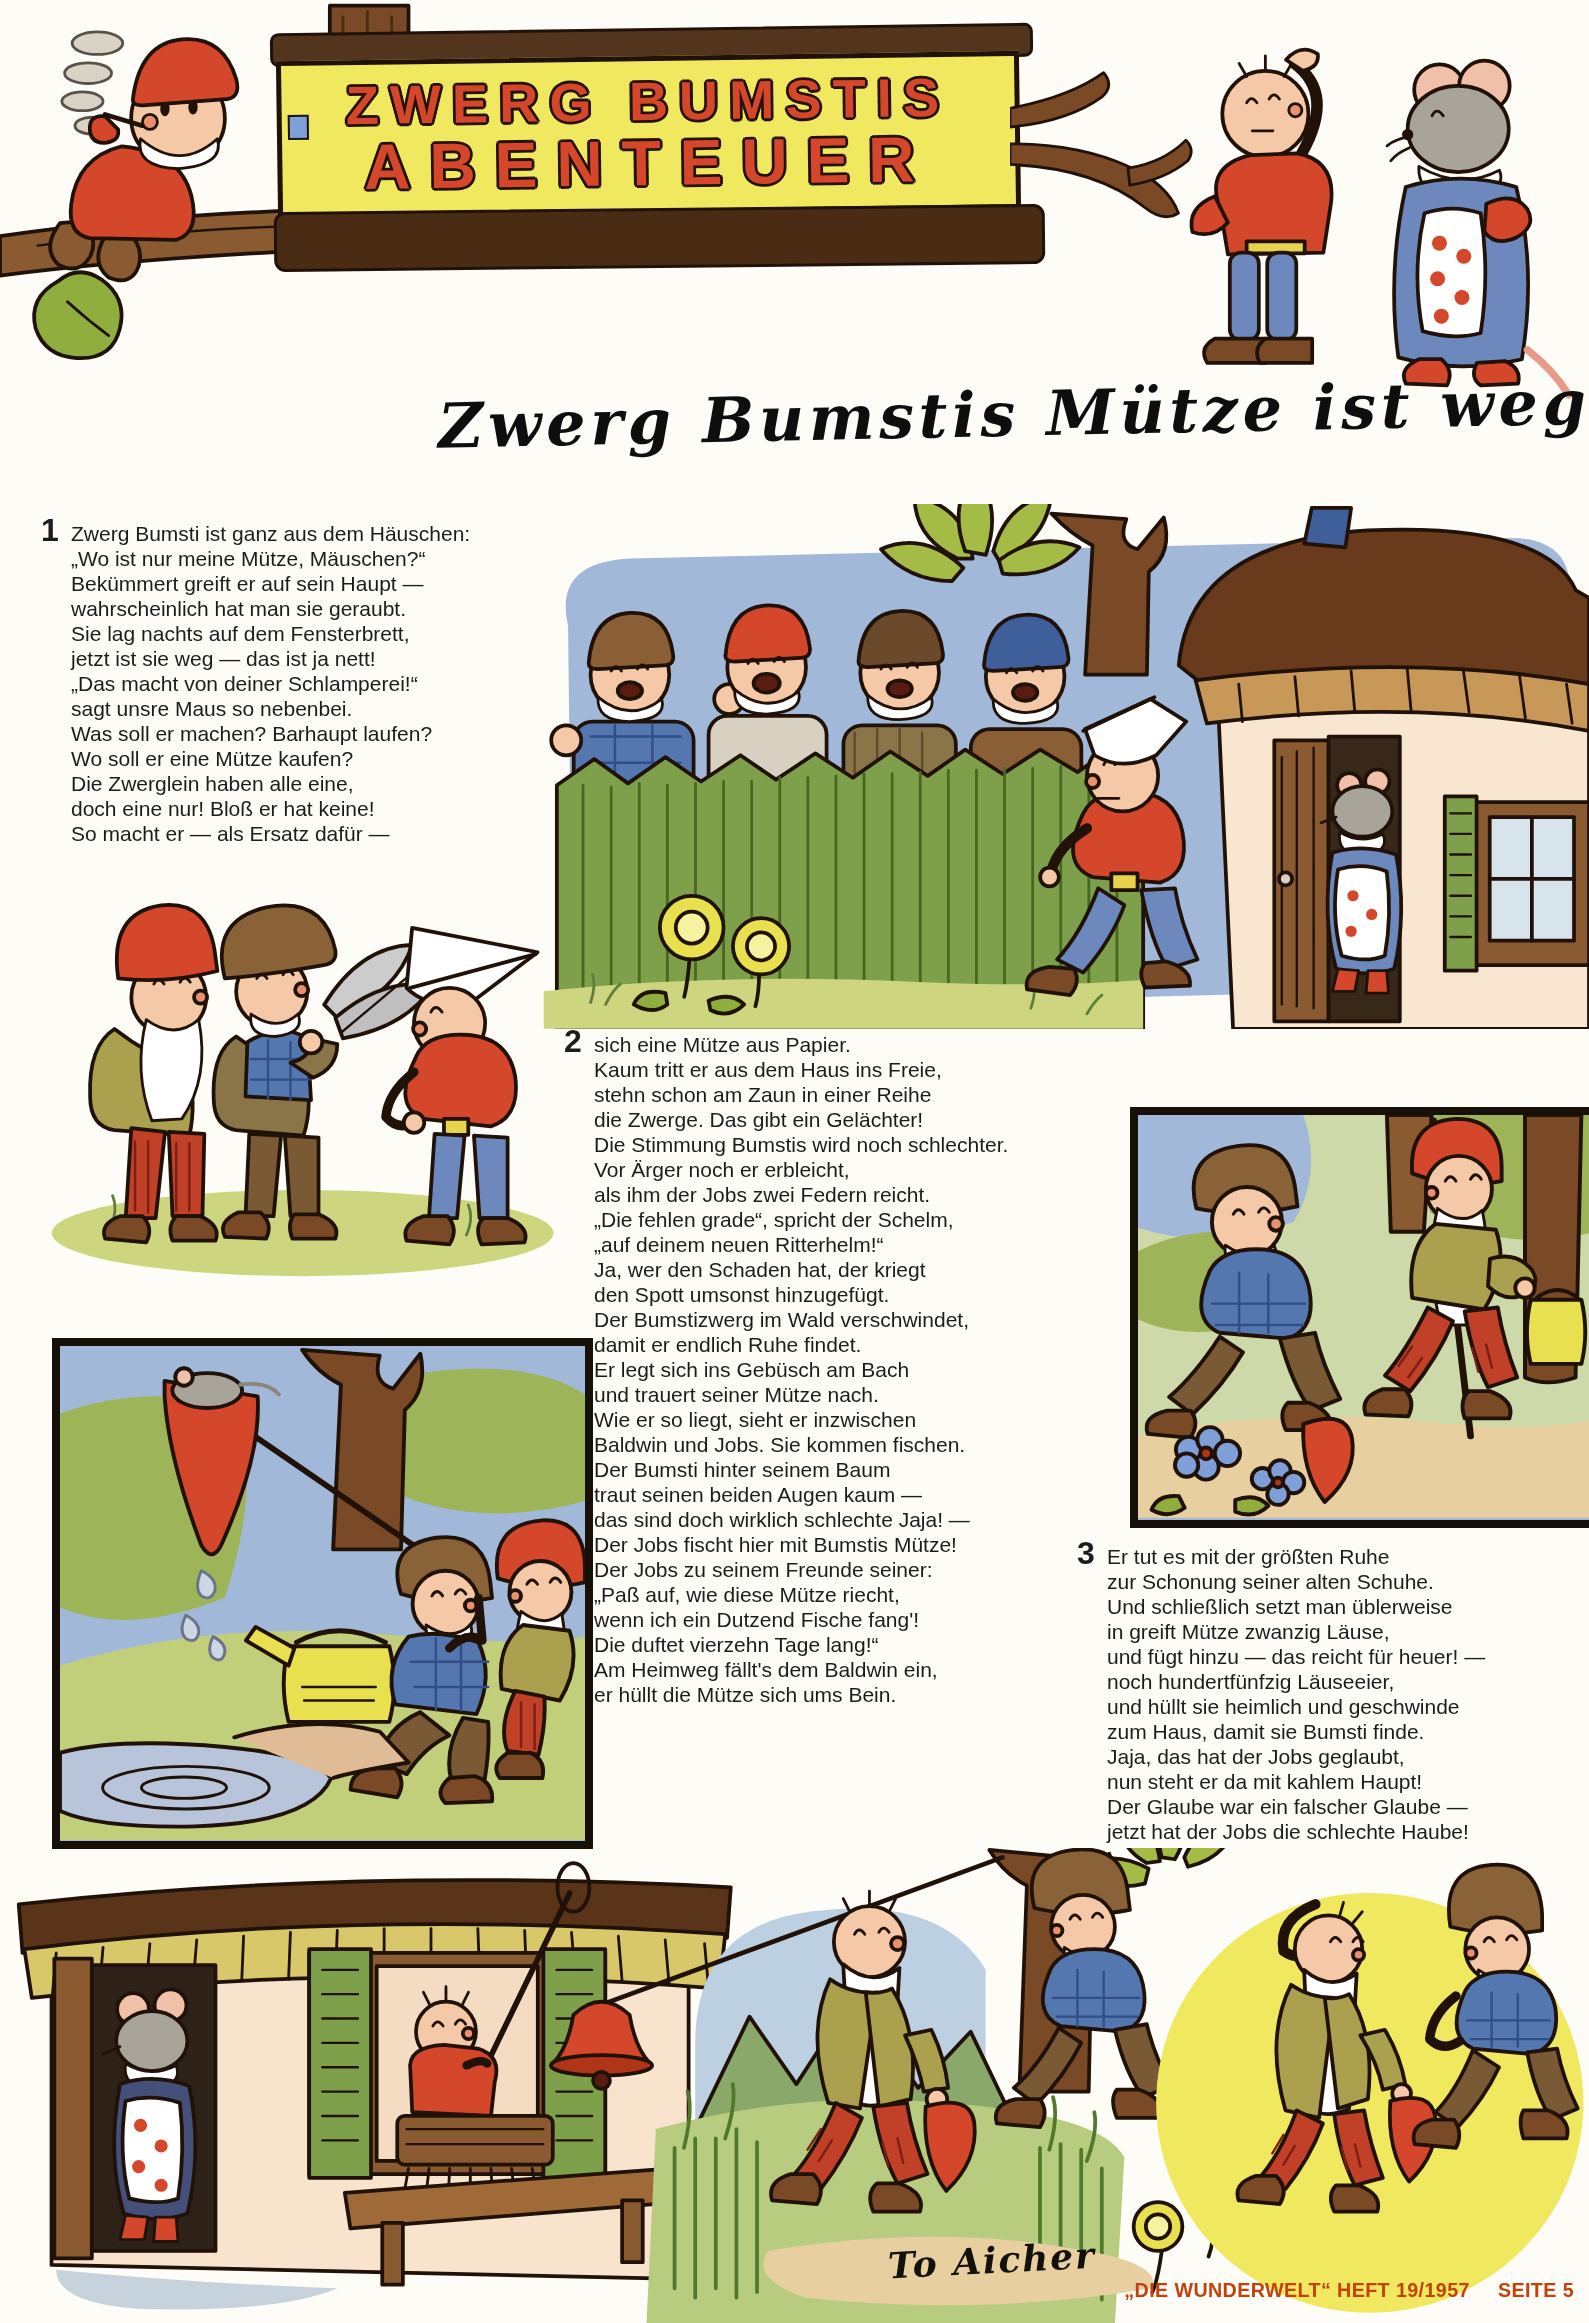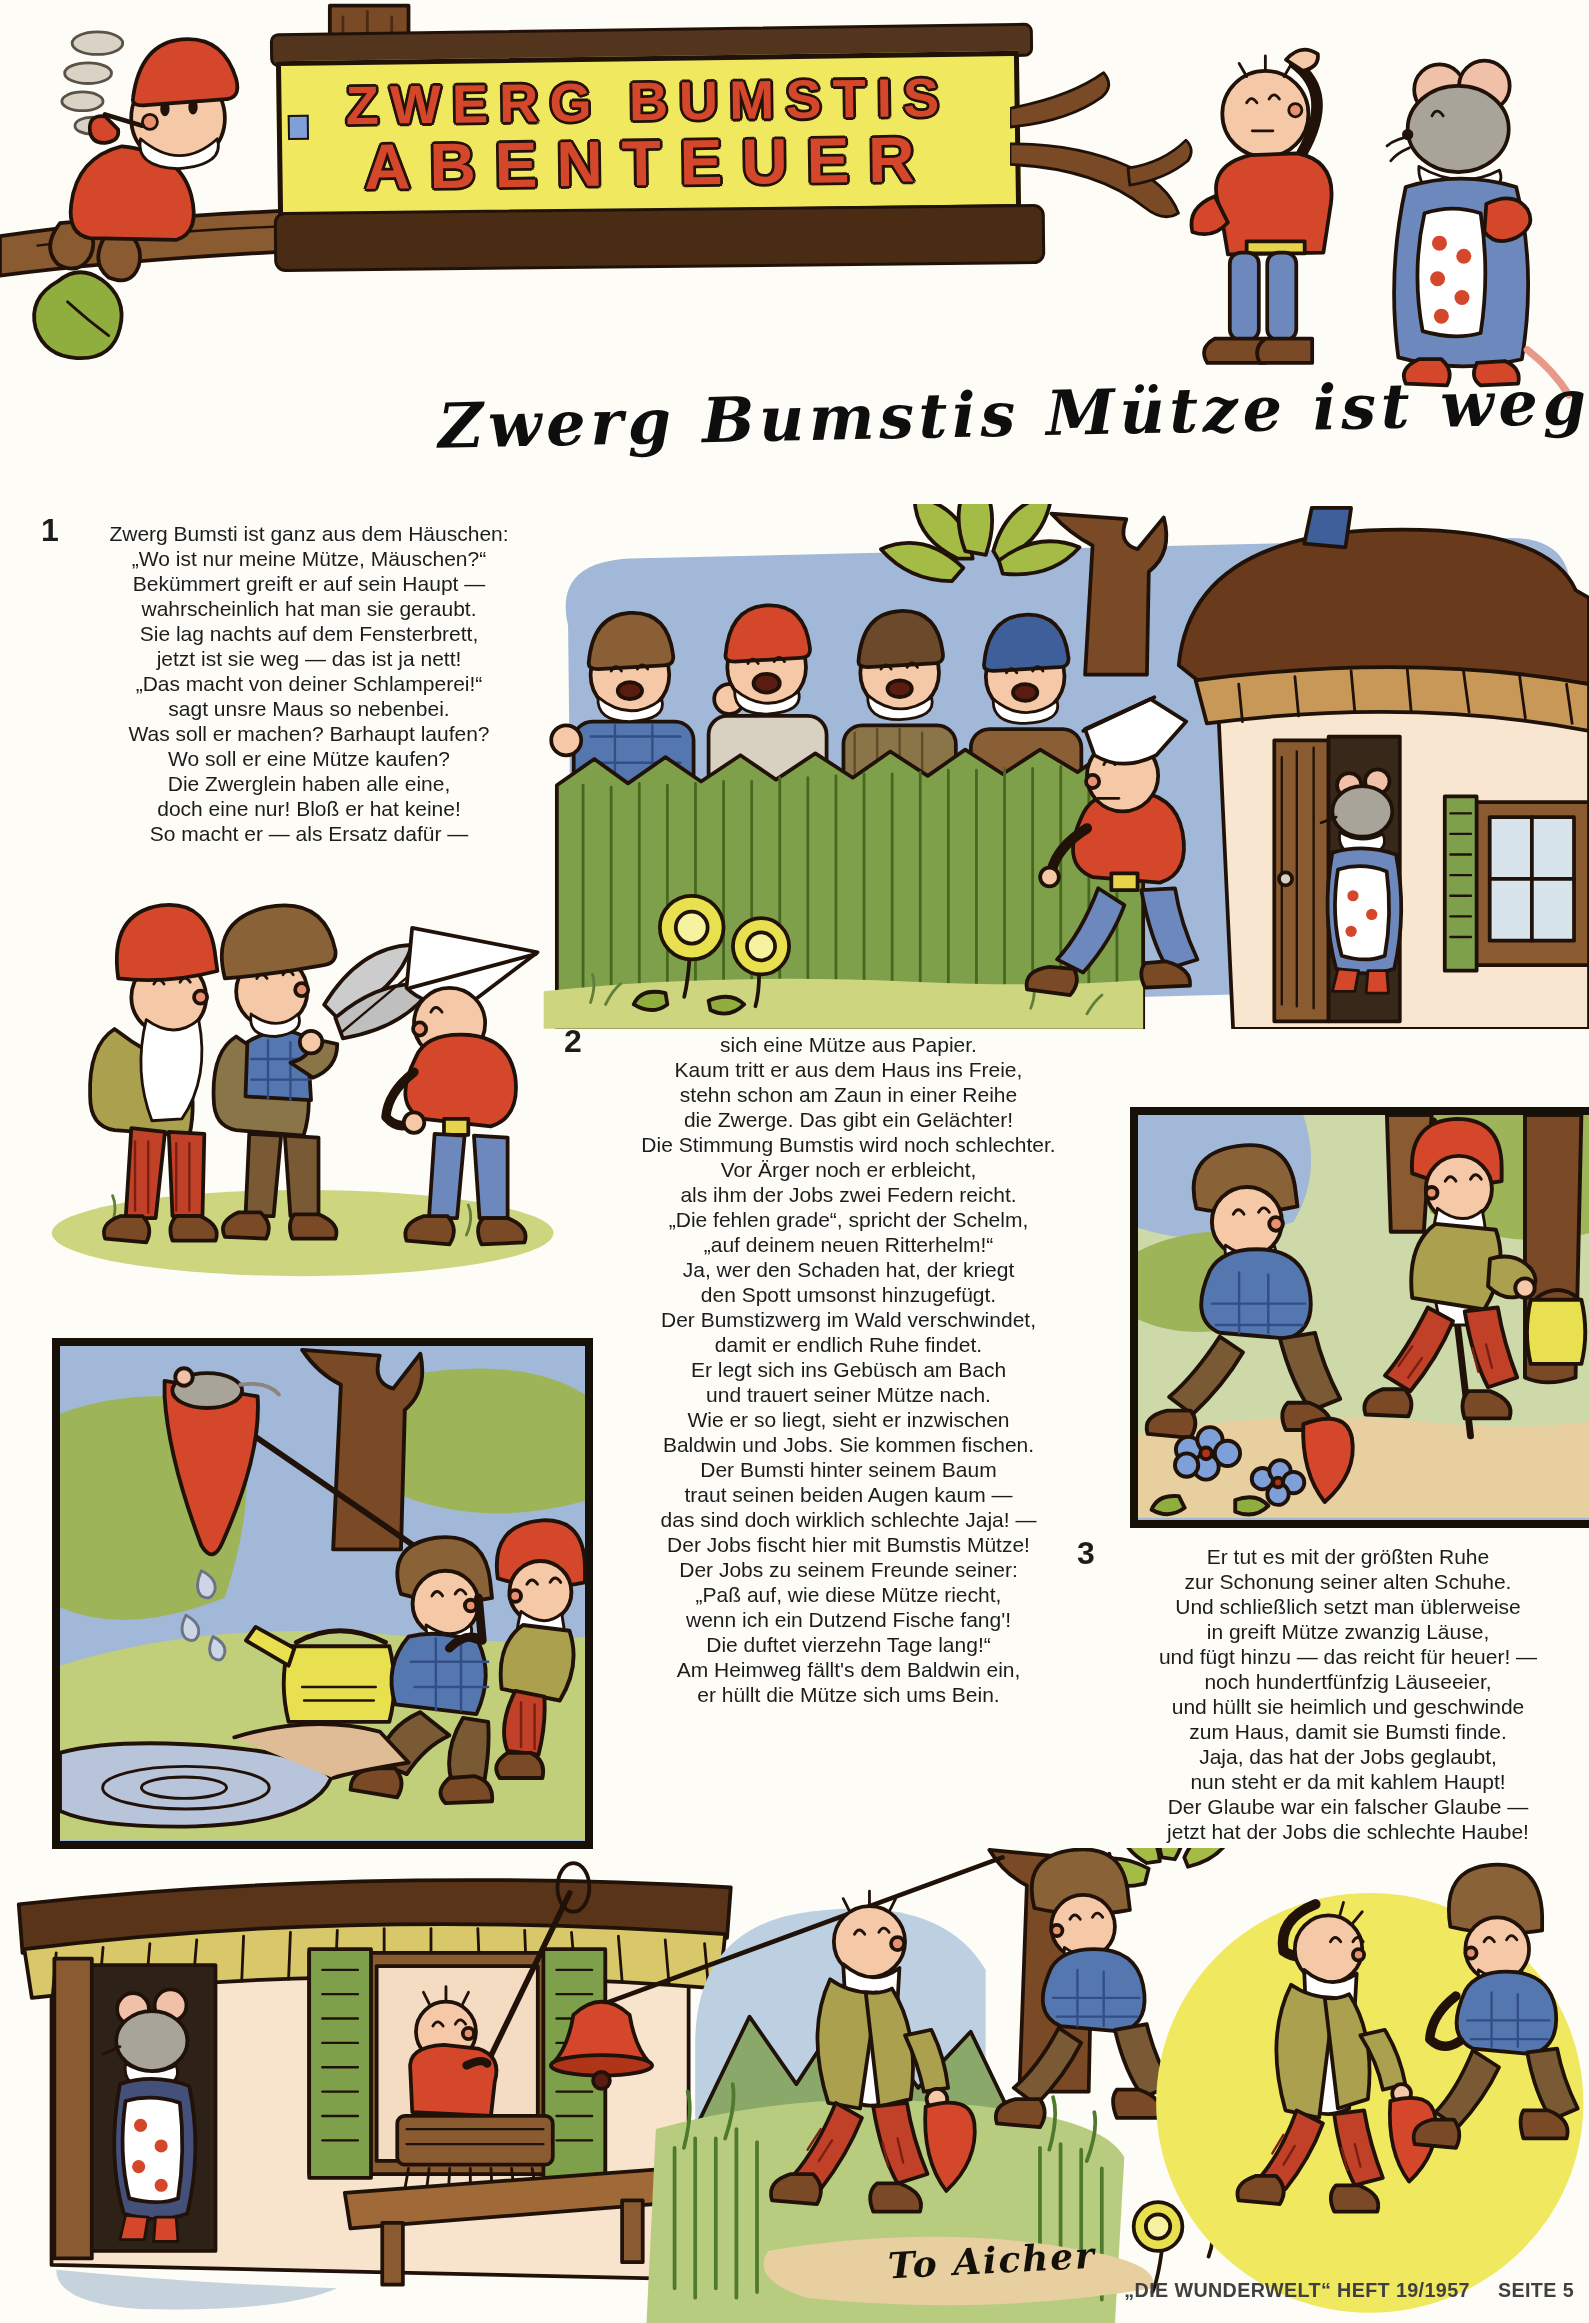--- a/index.html
+++ b/index.html
@@ -1,17 +1,17 @@
 <!DOCTYPE html>
 <html style="font-size:15px"><head>
 <meta charset="utf-8">
 <style>
   html,body{margin:0;padding:0;background:#e8e8e4;}
   .page{position:relative;width:1589px;height:2324px;background:#fdfcf6;overflow:hidden;
-        font-family:"Liberation Sans",sans-serif;color:#1c1c1c;text-align:center;}
+        font-family:"Liberation Sans",sans-serif;color:#1c1c1c;}
   .scene{position:absolute;}
   .scene svg{display:block;width:100%;height:100%;}
 
   
   .sign-beam-top{position:absolute;left:270px;top:28px;width:757px;height:28px;background:#53341d;
         border:3.7px solid #201208;border-radius:8.4px;transform:rotate(-0.8deg);}
   .sign-board{position:absolute;left:277px;top:56px;width:733px;height:148px;background:#f0e95f;
         border:5.6px solid #201208;transform:rotate(-0.8deg);display:flex;flex-direction:column;
         align-items:center;justify-content:center;gap:1.9px;}
   .sign-bolt{position:absolute;left:5.6px;top:49px;width:17px;height:20.6px;background:#7e9fd8;border:2.8px solid #201208;}
@@ -44,21 +44,21 @@
   .masthead-left{left:0;top:0;width:684px;height:405px;}
   .twigs{left:1010px;top:39px;width:234px;height:206px;}
   .masthead-right{left:1110px;top:11.2px;width:468px;height:410px;}
   .fence-scene{left:525px;top:504px;width:1064px;height:525px;}
   .trio-scene{left:26px;top:868px;width:542px;height:410px;}
   .bottom-scene{left:0;top:1848px;width:1589px;height:476px;}
 
   .signature{position:absolute;left:888px;top:2239px;font-family:"DejaVu Serif",serif;font-style:italic;
         font-weight:bold;font-size:36px;color:#14100a;transform:rotate(-3deg);letter-spacing:1.9px;}
   .footer-line{position:absolute;left:1049px;top:2279px;width:525px;display:flex;justify-content:flex-end;
-        gap:28px;font-weight:bold;font-size:19.7px;color:#404040;letter-spacing:0.4px;white-space:nowrap;}
+        gap:28px;font-weight:bold;font-size:19.7px;color:#c2410c;letter-spacing:0.4px;white-space:nowrap;}
 </style>
 </head>
 <body>
 
 <div class="page">
 
   <div class="scene masthead-left">
     <svg viewBox="0 0 730 432">
       <g stroke="#201208" stroke-width="4" stroke-linejoin="round" stroke-linecap="round">
 

